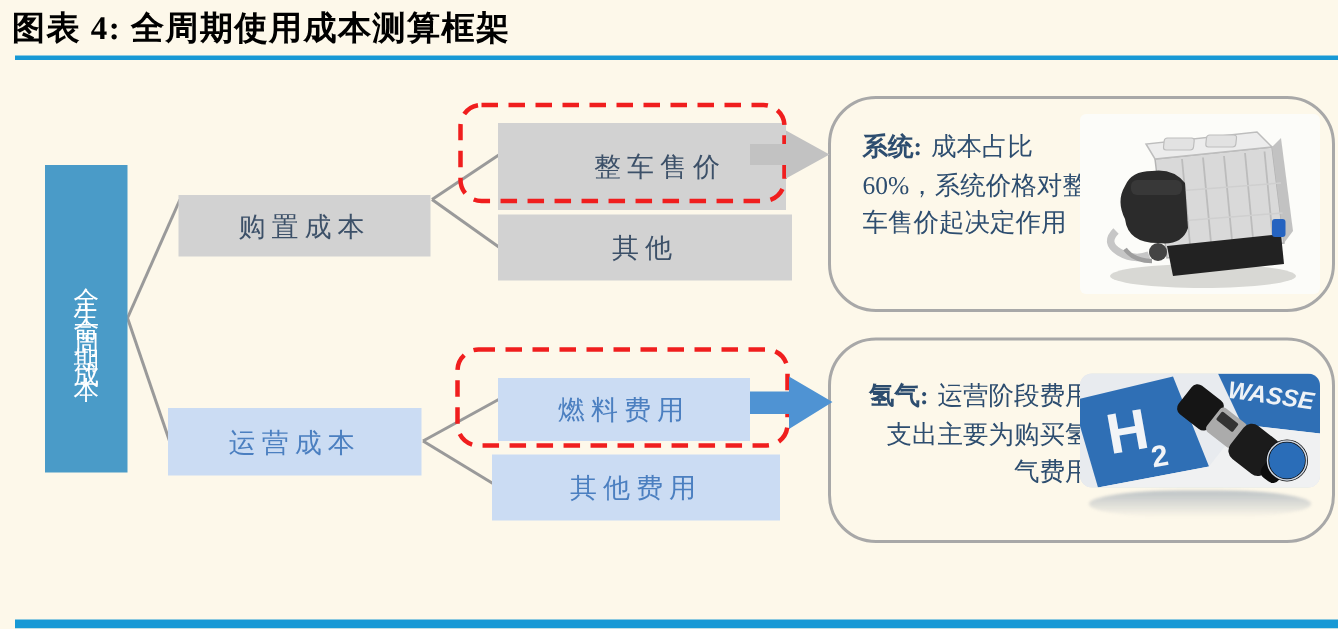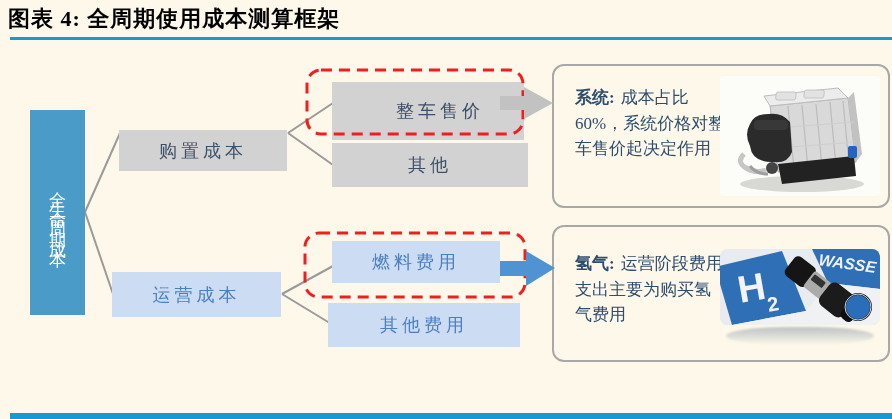--- a/index.html
+++ b/index.html
@@ -34,30 +34,30 @@
     z-index:2;display:flex;align-items:center;justify-content:center;position:absolute;
   }
   .node-root span{
     writing-mode:vertical-rl;text-orientation:upright;
     font-size:17px;letter-spacing:10px;line-height:1;
   }
   .n-purchase{left:119px;top:112px;width:168px;height:41px;margin-top:18px;}
   .n-vprice  {left:332px;top:82px; width:168px;height:58px;padding-left:24px;}
   .n-other   {left:332px;top:143px;width:196px;height:44px;}
   .n-operate {left:112px;top:272px;width:169px;height:45px;text-align:center;}
-  .n-fuel    {left:332px;top:241px;width:168px;height:42px;}
+  .n-fuel    {left:332px;top:252px;width:168px;height:42px;}
   .n-ofees   {left:328px;top:303px;width:192px;height:44px;}
 
   
   .callout{
     position:absolute;z-index:2;width:334px;
-    border:2px solid #a8a8a8;border-radius:12px;background:transparent;
+    border:2px solid #a8a8a8;border-radius:32px;background:transparent;
   }
   .callout-top{left:552px;top:64px;height:140px;}
-  .callout-bottom{left:552px;top:225px;height:133px;}
+  .callout-bottom{left:552px;top:225px;height:133px;text-align:right;}
   .callout-text{
     position:absolute;left:21px;top:19px;width:152px;
     font-size:17px;line-height:1.5;color:#2d4d6f;
   }
   .callout-bottom .callout-text{top:24px;}
   .callout-text b{margin-right:6px;}
   .photo{position:absolute;border-radius:4px;overflow:hidden;}
   .photo-engine{left:166px;top:10px;width:160px;height:120px;background:#fcfcf9;}
   .photo-h2{left:166px;top:22px;width:160px;height:76px;background:#dfe3e8;border-radius:8px;}
   .h2-reflection{

